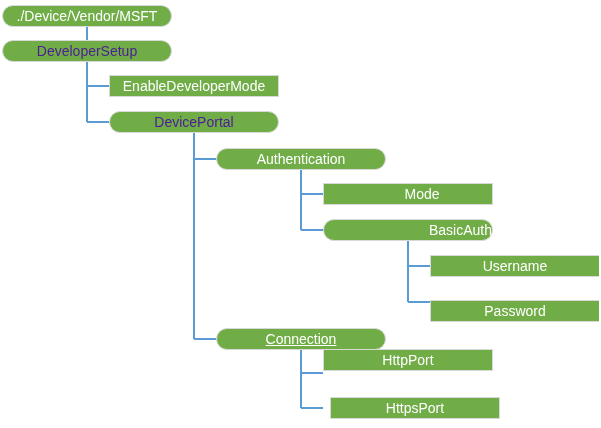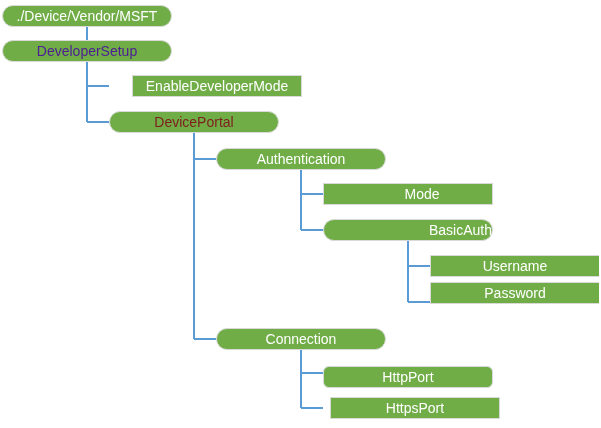--- a/index.html
+++ b/index.html
@@ -60,43 +60,43 @@
       <line x1="301" y1="373" x2="323" y2="373" stroke="#5B9BD5" stroke-width="2"></line>
       <line x1="301" y1="408" x2="323" y2="408" stroke="#5B9BD5" stroke-width="2"></line>
     </svg>
 
 <div class="node pill" style="left: 2px; top: 5px; background: rgb(112, 173, 71); border-color: rgb(217, 217, 217); color: rgb(255, 255, 255);">
       <span>./Device/Vendor/MSFT</span>
     </div>
     <div class="node pill" style="left: 2px; top: 40px; background: rgb(112, 173, 71); border-color: rgb(217, 217, 217); color: #4c1d95;">
       <span>DeveloperSetup</span>
     </div>
-    <div class="node rect" style="left: 109px; top: 75px; background: rgb(112, 173, 71); border-color: rgb(217, 217, 217); color: rgb(255, 255, 255); margin-left: 23px;">
+    <div class="node rect" style="left: 109px; top: 75px; background: rgb(112, 173, 71); border-color: rgb(217, 217, 217); color: rgb(255, 255, 255);">
       <span>EnableDeveloperMode</span>
     </div>
-    <div class="node pill" style="left: 109px; top: 111px; background: rgb(112, 173, 71); border-color: rgb(217, 217, 217); color: #7f1d1d;">
+    <div class="node pill" style="left: 109px; top: 111px; background: rgb(112, 173, 71); border-color: rgb(217, 217, 217); color: #4c1d95;">
       <span>DevicePortal</span>
     </div>
     <div class="node pill" style="left: 216px; top: 148px; background: rgb(112, 173, 71); border-color: rgb(217, 217, 217); color: rgb(255, 255, 255);">
       <span>Authentication</span>
     </div>
     <div class="node rect" style="left: 323px; top: 183px; background: rgb(112, 173, 71); border-color: rgb(217, 217, 217); color: rgb(255, 255, 255); padding-left: 28px;">
       <span>Mode</span>
     </div>
     <div class="node pill" style="left: 323px; top: 219px; background: rgb(112, 173, 71); border-color: rgb(217, 217, 217); color: rgb(255, 255, 255); justify-content: flex-end;">
       <span>BasicAuth</span>
     </div>
     <div class="node rect" style="left: 430px; top: 255px; background: rgb(112, 173, 71); border-color: rgb(217, 217, 217); color: rgb(255, 255, 255);">
       <span>Username</span>
     </div>
-    <div class="node rect" style="left: 430px; top: 282px; background: rgb(112, 173, 71); border-color: rgb(217, 217, 217); color: rgb(255, 255, 255);">
+    <div class="node rect" style="left: 430px; top: 300px; background: rgb(112, 173, 71); border-color: rgb(217, 217, 217); color: rgb(255, 255, 255);">
       <span>Password</span>
     </div>
-    <div class="node pill" style="left: 216px; top: 328px; background: rgb(112, 173, 71); border-color: rgb(217, 217, 217); color: rgb(255, 255, 255);">
+    <div class="node pill" style="left: 216px; top: 328px; background: rgb(112, 173, 71); border-color: rgb(217, 217, 217); color: rgb(255, 255, 255); text-decoration: underline;">
       <span>Connection</span>
     </div>
-    <div class="node rect" style="left: 323px; top: 366px; background: rgb(112, 173, 71); border-color: rgb(217, 217, 217); color: rgb(255, 255, 255); border-radius: 6px;">
+    <div class="node rect" style="left: 323px; top: 349px; background: rgb(112, 173, 71); border-color: rgb(217, 217, 217); color: rgb(255, 255, 255);">
       <span>HttpPort</span>
     </div>
     <div class="node rect" style="left: 330px; top: 397px; background: rgb(112, 173, 71); border-color: rgb(217, 217, 217); color: rgb(255, 255, 255);">
       <span>HttpsPort</span>
     </div>
   </div>
 
 </body></html>

